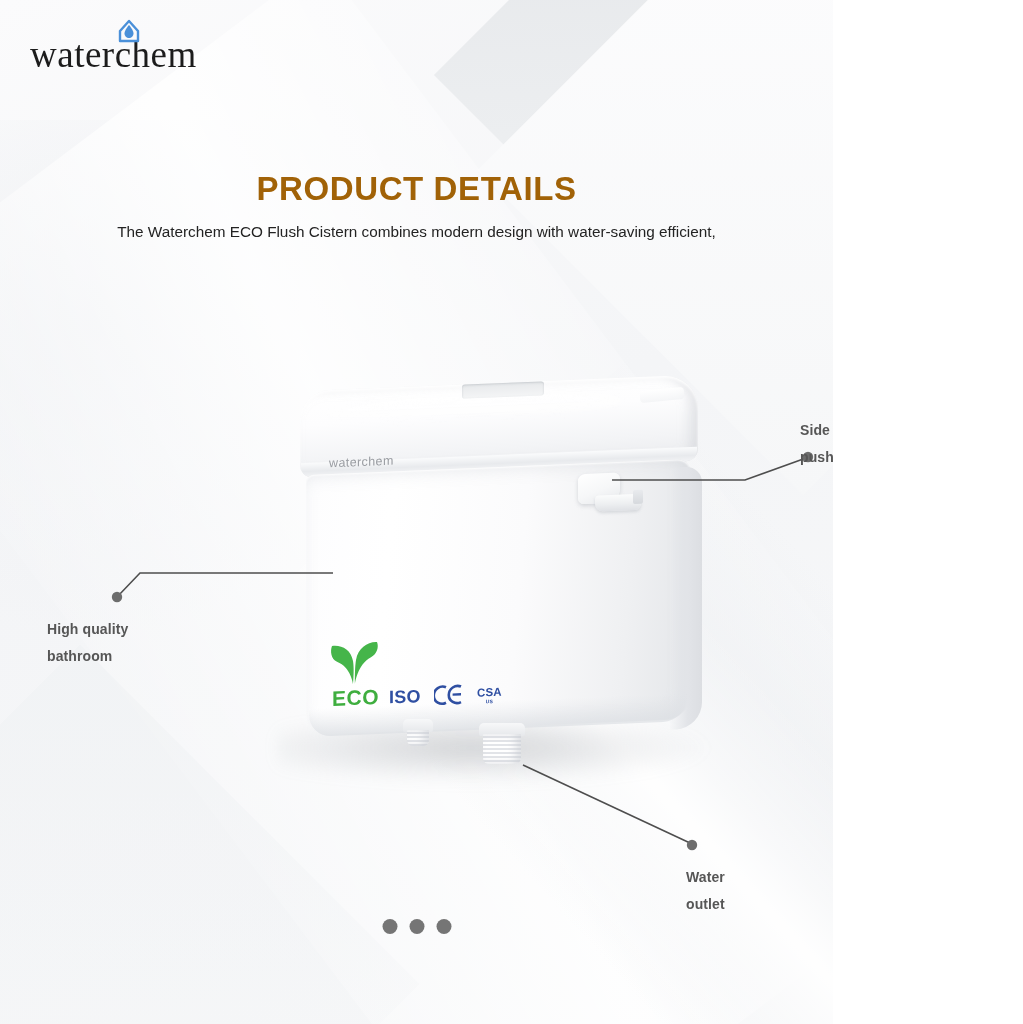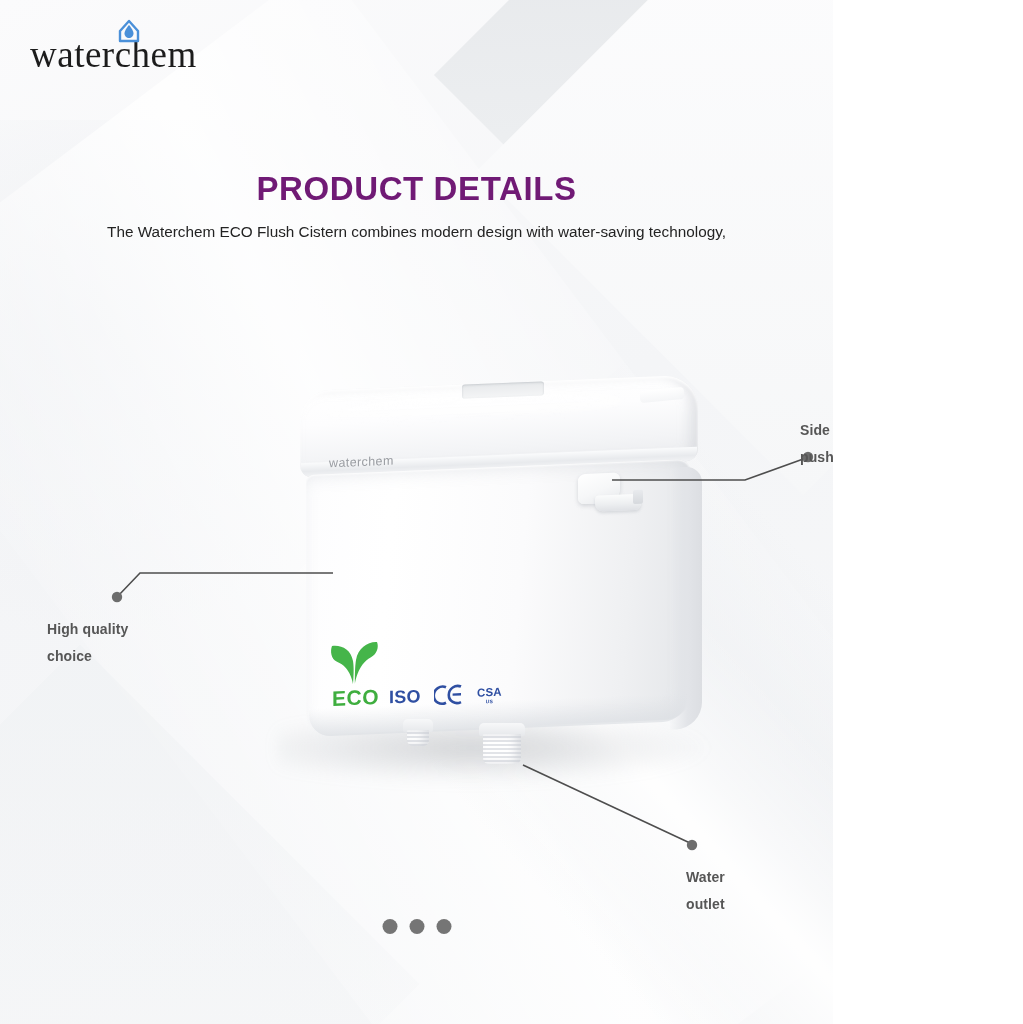--- a/index.html
+++ b/index.html
@@ -104,21 +104,21 @@
 
   
   .headline {
     position: absolute;
     left: 0; right: 0;
     top: 170px;
     text-align: center;
     font-size: 33px;
     font-weight: bold;
     letter-spacing: 0.6px;
-    color: #701a75;
+    color: #a16207;
   }
   .subcopy {
     position: absolute;
     left: 50%;
     transform: translateX(-50%);
     top: 220px;
     width: 740px;
     text-align: center;
     font-size: 15.3px;
     line-height: 24px;
@@ -418,21 +418,21 @@
   <div class="logo">
     <span class="logo-text"><span>water</span><span class="logo-c-wrap"><span>c</span><svg class="logo-drop" viewBox="0 0 26 26">
           <path d="M4 14 L13 4 L22 14 L22 24 L4 24 Z" fill="none" stroke="#4a90d9" stroke-width="2.4" stroke-linejoin="round"></path>
           <path d="M13 8 C13 8 8.5 13 8.5 16.4 C8.5 19 10.6 21 13 21 C15.4 21 17.5 19 17.5 16.4 C17.5 13 13 8 13 8 Z" fill="#4a90d9"></path>
         </svg></span><span>hem</span></span>
   </div>
 
   <div class="headline">PRODUCT DETAILS</div>
 
   <div class="subcopy">
-    <span>The Waterchem ECO Flush Cistern combines modern design with water-saving technology,</span>
+    <span>The Waterchem ECO Flush Cistern combines modern design with water-saving efficient,</span>
     <br>
   </div>
 
   <div class="product">
     <div class="prod-shadow"></div>
 
     <div class="lid">
       <div class="lid-sheen"></div>
     </div>
     <div class="lid-corner-notch"></div>
@@ -491,21 +491,21 @@
 
     <path d="M333 573 L140 573 L118 596" fill="none" stroke="#4e4e4e" stroke-width="1.6"></path>
     <circle cx="117" cy="597" r="5.2" fill="#6d6d6d"></circle>
 
     <path d="M523 765 L690 843" fill="none" stroke="#4e4e4e" stroke-width="1.6"></path>
     <circle cx="692" cy="845" r="5.2" fill="#6d6d6d"></circle>
   </svg>
 
   <div class="callout-label lbl-side-push">Side push</div>
   <div class="callout-label lbl-high-quality">High quality
-choice</div>
+bathroom</div>
   <div class="callout-label lbl-water-outlet">Water
 outlet</div>
 
   <div class="dots">
     <span class="dot"></span>
     <span class="dot"></span>
     <span class="dot"></span>
   </div>
 
 </div>

